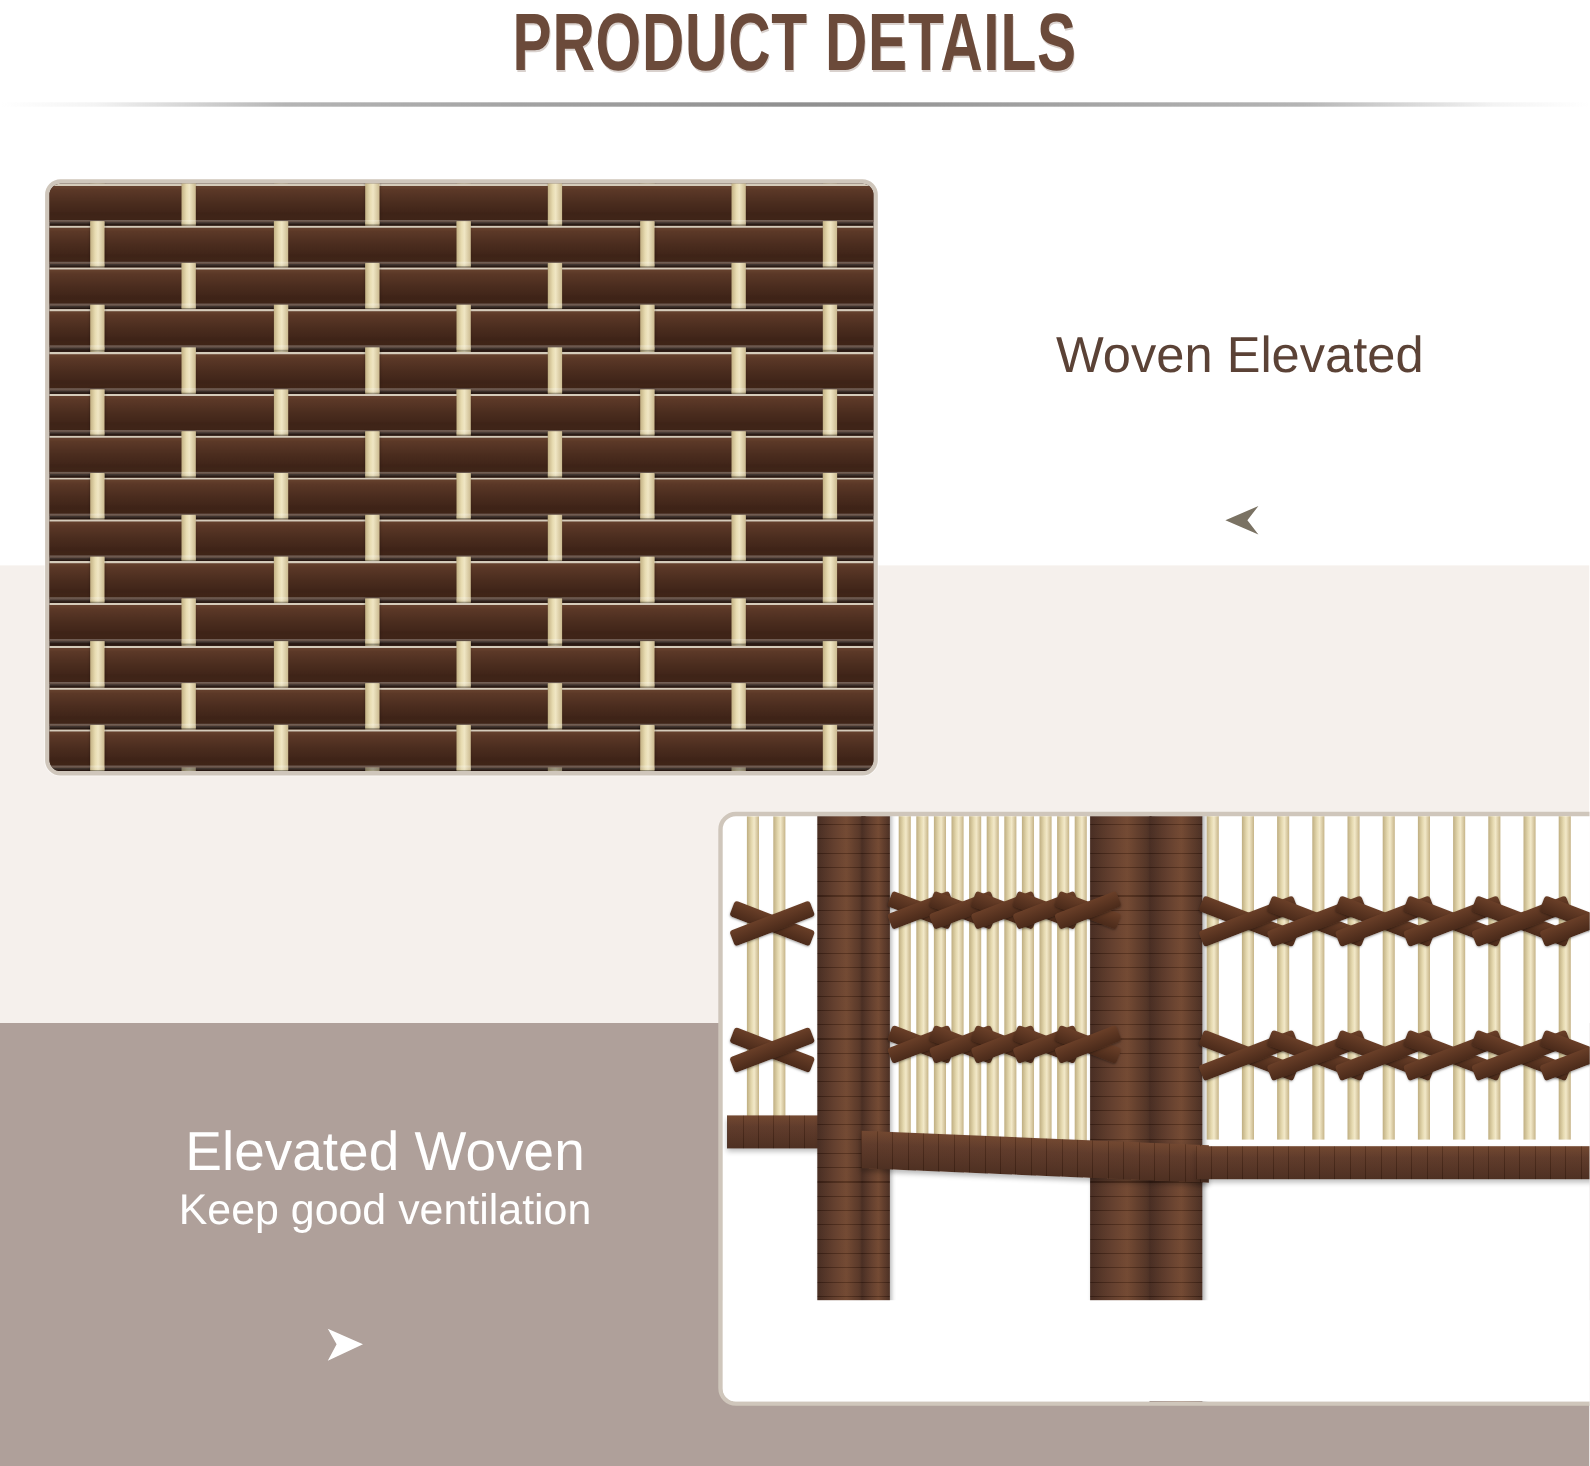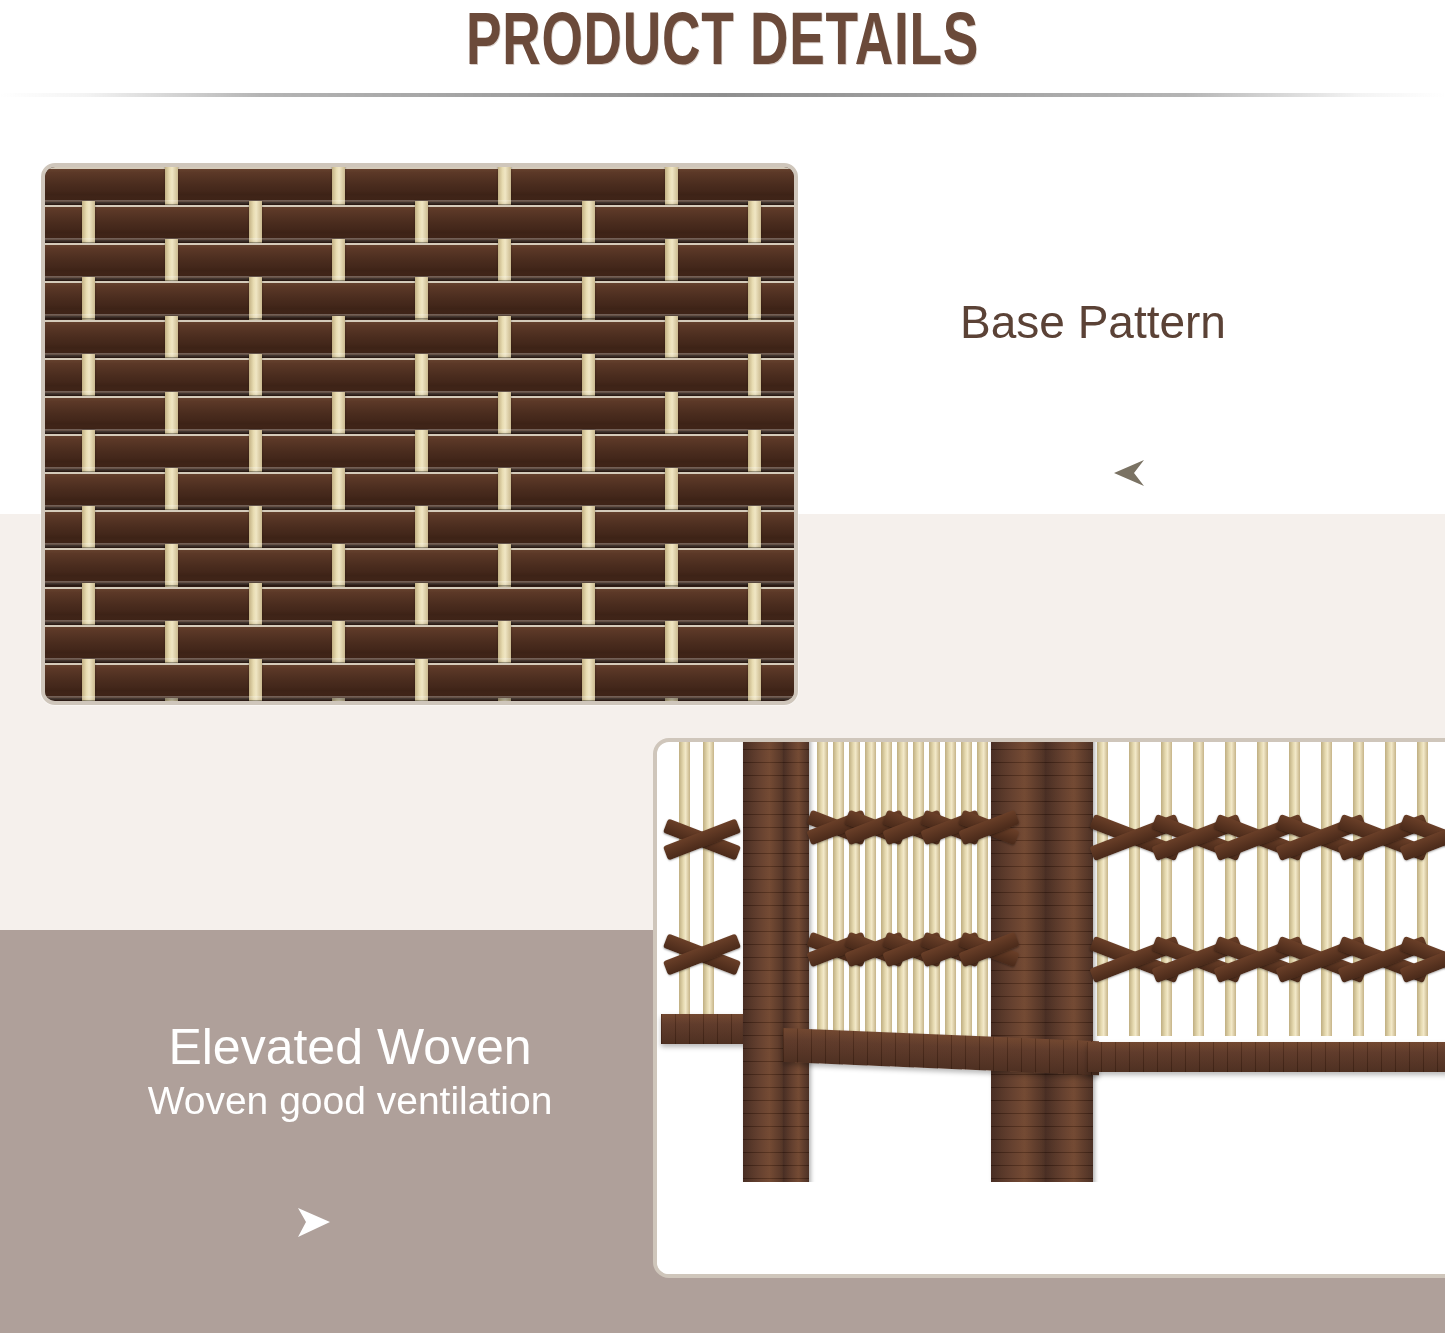--- a/index.html
+++ b/index.html
@@ -234,21 +234,21 @@
       <div class="strip" style="top: 496px; height: 33px;"></div>
       <div class="post" style="left: 37px; top: 492px; bottom: auto; height: 41px;"></div>
       <div class="post" style="left: 204px; top: 492px; bottom: auto; height: 41px;"></div>
       <div class="post" style="left: 370px; top: 492px; bottom: auto; height: 41px;"></div>
       <div class="post" style="left: 537px; top: 492px; bottom: auto; height: 41px;"></div>
       <div class="post" style="left: 703px; top: 492px; bottom: auto; height: 41px;"></div>
       <div class="gap" style="top: 529px; height: 4px; opacity: 0.55;"></div>
     </div>
 </div>
 
-<div id="woven-label">Base Pattern</div>
+<div id="woven-label">Woven Elevated</div>
 <div id="arrow-left-icon">
   <svg viewBox="0 0 34 30" width="34" height="30" aria-hidden="true">
     <path d="M2 15 L32 2 L22 15 L32 28 Z" fill="currentColor"></path>
   </svg>
 </div>
 
 <div id="photo-panel">
   <div id="photo-stage" style="position:absolute;inset:0;">
       <div class="rod" style="left: 22px; top: 0px; height: 300px;"></div>
       <div class="rod" style="left: 46px; top: 0px; height: 300px;"></div>
@@ -376,19 +376,19 @@
         <div class="xarm b"></div>
       </div>
       <div class="rail" style="left: 126px; top: 286px; width: 316px; height: 34px; transform: skewY(2.4deg); transform-origin: left top;"></div>
       <div class="rail" style="left: 430px; top: 300px; width: 372px; height: 30px;"></div>
       <div class="" style="position: absolute; left: 0px; top: 440px; width: 792px; height: 92px; background: rgb(255, 255, 255);"></div>
     </div>
 </div>
 
 <div id="elevated-block">
   <div id="elevated-title">Elevated Woven</div>
-  <div id="elevated-sub">Woven good ventilation</div>
+  <div id="elevated-sub">Keep good ventilation</div>
 </div>
 <div id="arrow-right-icon">
   <svg viewBox="0 0 40 32" width="40" height="32" aria-hidden="true">
     <path d="M38 16 L6 31 L14 16 L6 2 Z" fill="currentColor"></path>
   </svg>
 </div>
 
 </body></html>

